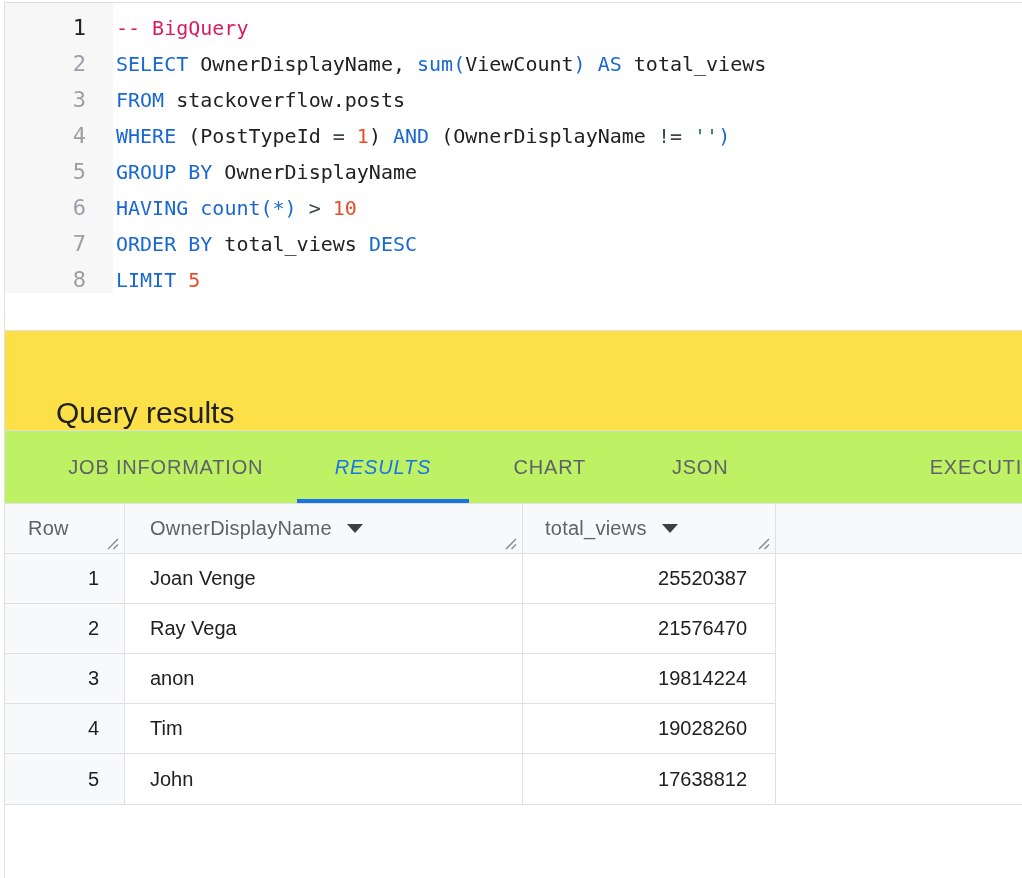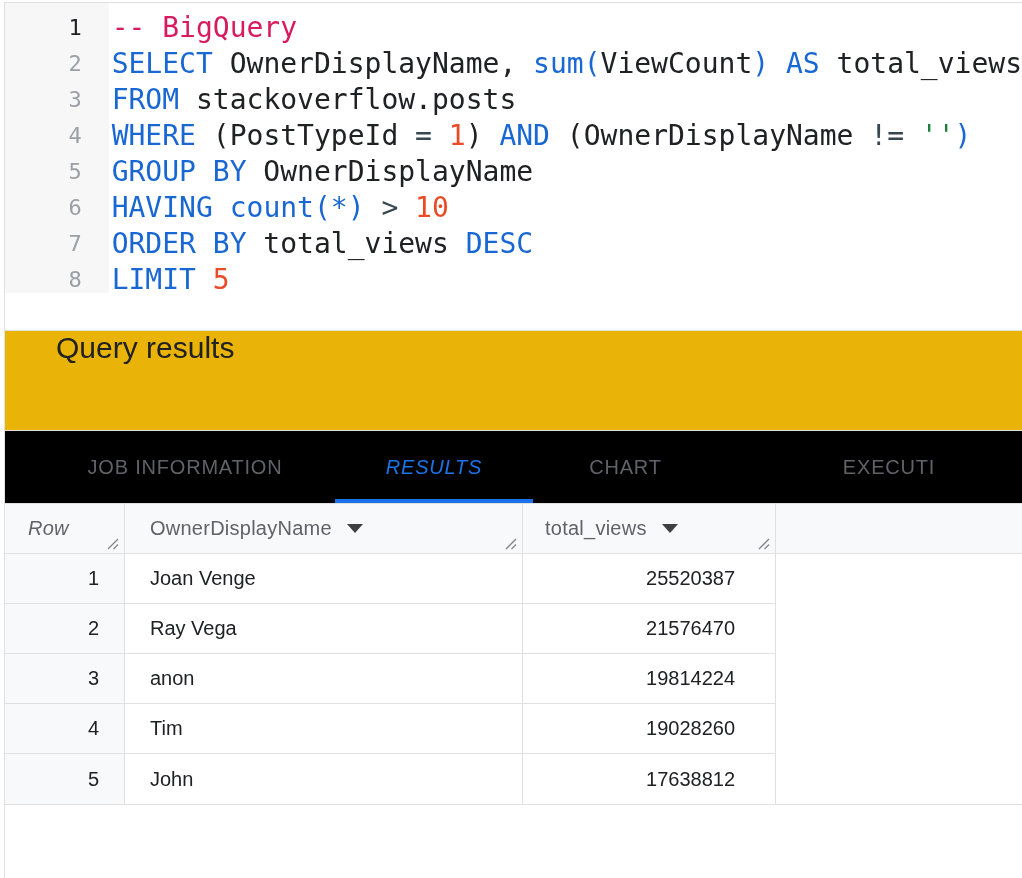--- a/index.html
+++ b/index.html
@@ -21,71 +21,71 @@
   .gutter{
     width:108px;height:290px;box-sizing:border-box;
     background:var(--gutter-bg,#f7f7f7);
     padding:7px 27px 0 0;text-align:right;
     font-family:"DejaVu Sans Mono",monospace;font-size:22px;line-height:36px;
     color:var(--line-number,#9aa0a6);
   }
   .ln.active{color:var(--active-line-number,#202124);}
   .code{
     padding:7px 0 0 3px;white-space:pre;
-    font-family:"DejaVu Sans Mono",monospace;font-size:28px;line-height:36px;
+    font-family:"DejaVu Sans Mono",monospace;font-size:20px;line-height:36px;
     color:var(--identifier,#202124);
   }
   .code-line{height:36px;}
   .tok-kw{color:var(--keyword,#1967d2);margin-top:40px;}
   .tok-fn{color:var(--function,#1967d2);}
   .tok-com{color:var(--comment,#d81b60);}
   .tok-num{color:var(--number,#ea4b27);}
   .tok-str{color:var(--string,#188038);}
   .tok-op{color:var(--operator,#37474f);}
   .tok-pl{color:var(--identifier,#202124);}
   
   .results-header{
-    height:100px;box-sizing:border-box;display:flex;align-items:flex-start;
-    border-bottom:1px solid var(--border,#e0e0e0);background:#eab308;
+    height:100px;box-sizing:border-box;display:flex;align-items:flex-end;
+    border-bottom:1px solid var(--border,#e0e0e0);background:#fde047;
   }
   .results-header h1{
     margin:0 0 0 51px;font-size:30px;font-weight:400;color:#202124;
   }
   
-  .tabs{height:72px;display:flex;padding-left:30px;background:#000000;}
+  .tabs{height:72px;display:flex;padding-left:30px;background:#bef264;}
   .tab{
     position:relative;height:100%;box-sizing:border-box;cursor:pointer;
     display:flex;align-items:center;justify-content:center;
     font-size:20px;font-weight:500;letter-spacing:0.8px;
     color:var(--inactive-tab,#5f6368);white-space:nowrap;
   }
   .tab-0{width:300px;}
   .tab-1{width:198px;}
   .tab-2{width:185px;align-items:center;}
   .tab-3{width:160px;}
-  .tab-4{width:280px;justify-content:center;padding-left:62px;}
+  .tab-4{width:280px;justify-content:flex-end;padding-left:62px;}
   .tab.active{color:var(--active-tab,#1a73e8);font-style:italic;}
   .tab.active::after{
     content:"";position:absolute;left:0;right:0;bottom:0;height:4px;
     background:var(--active-tab,#1a73e8);
   }
   
   .thead{
     display:flex;height:51px;box-sizing:border-box;
     border-top:1px solid var(--border,#e0e0e0);
     border-bottom:1px solid var(--border,#e0e0e0);
     background:var(--header-bg,#f8f9fa);
   }
   .th{
     position:relative;display:flex;align-items:center;box-sizing:border-box;
     border-right:1px solid var(--border,#e0e0e0);
     font-size:20px;font-weight:500;letter-spacing:0.25px;
     color:var(--muted-text,#5f6368);
   }
-  .th-0{width:120px;padding-left:23px;font-style:italic;}
+  .th-0{width:120px;padding-left:23px;}
   .th-1{width:398px;padding-left:25px;}
   .th-2{width:253px;padding-left:22px;}
   .th-filler{flex:1;border-right:none;}
   .sort-arrow{
     width:0;height:0;margin-left:15px;
     border-left:8px solid transparent;border-right:8px solid transparent;
     border-top:9px solid #3c4043;
   }
   .handle{
     position:absolute;right:4px;bottom:2px;
@@ -97,21 +97,21 @@
     font-size:20px;color:#202124;
     border-bottom:1px solid var(--border,#e0e0e0);
   }
   .td-0{
     width:120px;justify-content:flex-end;padding-right:25px;
     background:var(--header-bg,#f8f9fa);
     border-right:1px solid var(--border,#e0e0e0);
   }
   .td-1{width:398px;padding-left:25px;border-right:1px solid var(--border,#e0e0e0);}
   .td-2{
-    width:253px;justify-content:flex-end;padding-right:40px;
+    width:253px;justify-content:flex-end;padding-right:28px;
     border-right:1px solid var(--border,#e0e0e0);
   }
   .tr:last-child .td{border-bottom:none;}
   .table-end{border-top:1px solid var(--border,#e0e0e0);height:0;}
 </style>
 </head>
 <body>
 
 <div class="panel">
 
@@ -136,20 +136,23 @@
   <nav class="tabs">
       <div class="tab tab-0">
         <span>JOB INFORMATION</span>
       </div>
       <div class="tab tab-1 active">
         <span>RESULTS</span>
       </div>
       <div class="tab tab-2">
         <span>CHART</span>
       </div>
+      <div class="tab tab-3">
+        <span>JSON</span>
+      </div>
       <div class="tab tab-4">
         <span>EXECUTI</span>
       </div>
     </nav>
 
   <section class="table">
     <div class="thead">
         <div class="th th-0">
           <span>Row</span>
           <svg class="handle" width="15" height="15" viewBox="0 0 15 15">

